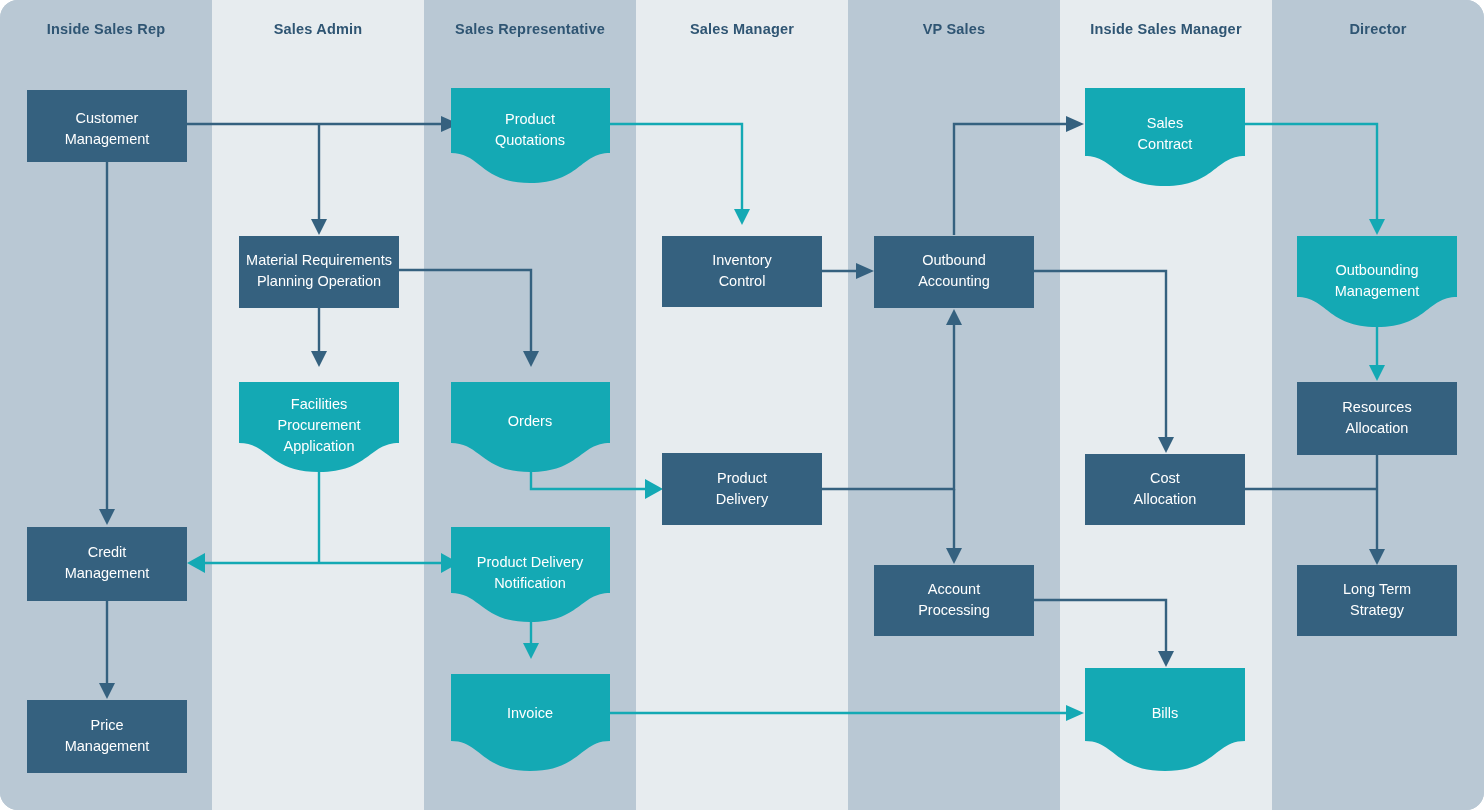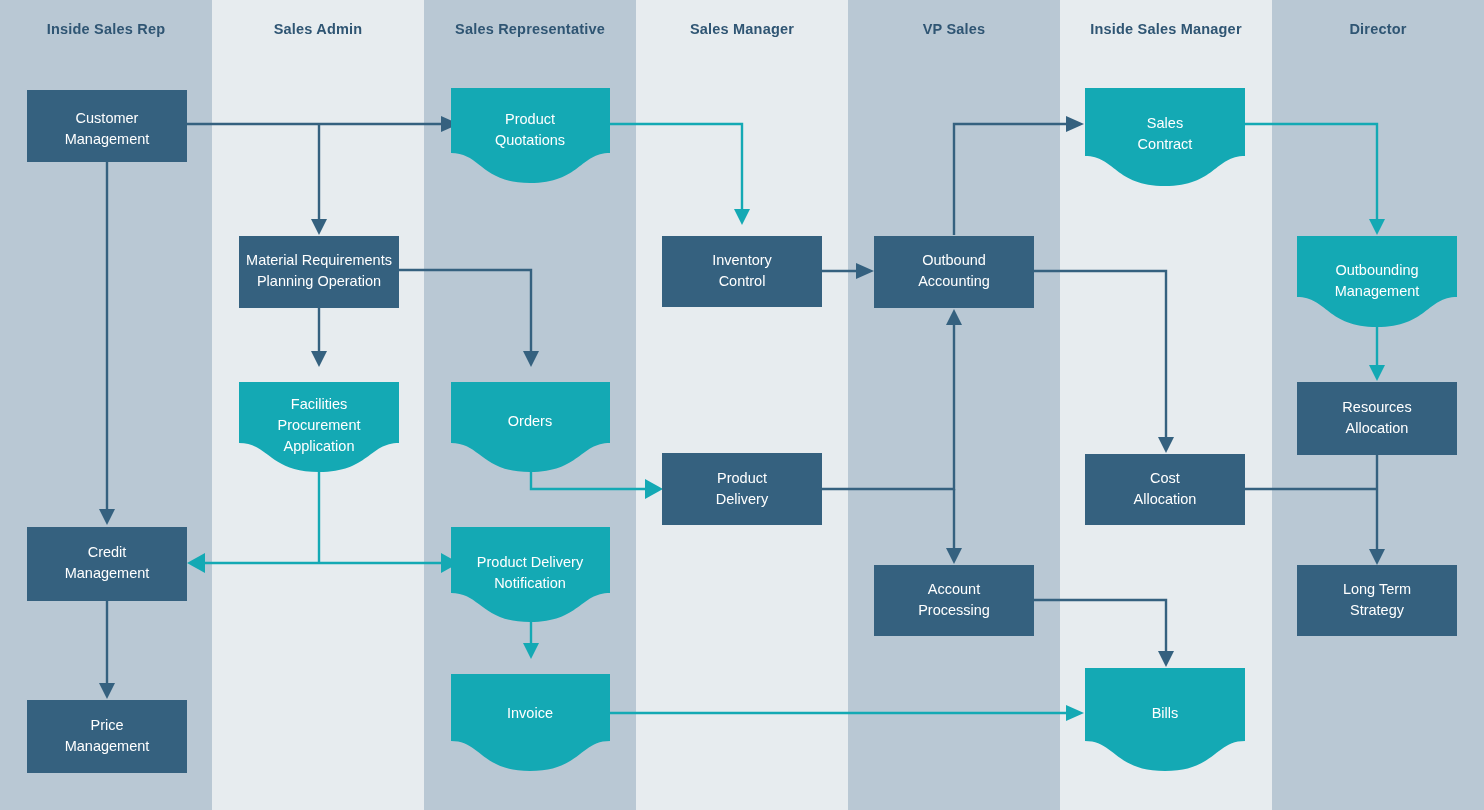--- a/index.html
+++ b/index.html
@@ -2,20 +2,21 @@
 <html><head>
 <meta charset="utf-8">
 <style>
   html,body{margin:0;padding:0;background:#ffffff;}
   #canvas{
     position:relative;
     width:1484px;height:810px;
     font-family:"Liberation Sans", sans-serif;
     background:#b9c8d4;
     overflow:hidden;
+    border-radius:18px;
   }
   #diagram{position:absolute;left:0;top:0;width:1484px;height:810px;}
   .lane-title{
     font-weight:bold;
     font-size:14.5px;
     fill:#2f5573;
     text-anchor:middle;
     letter-spacing:0.2px;
   }
   .node-label{

